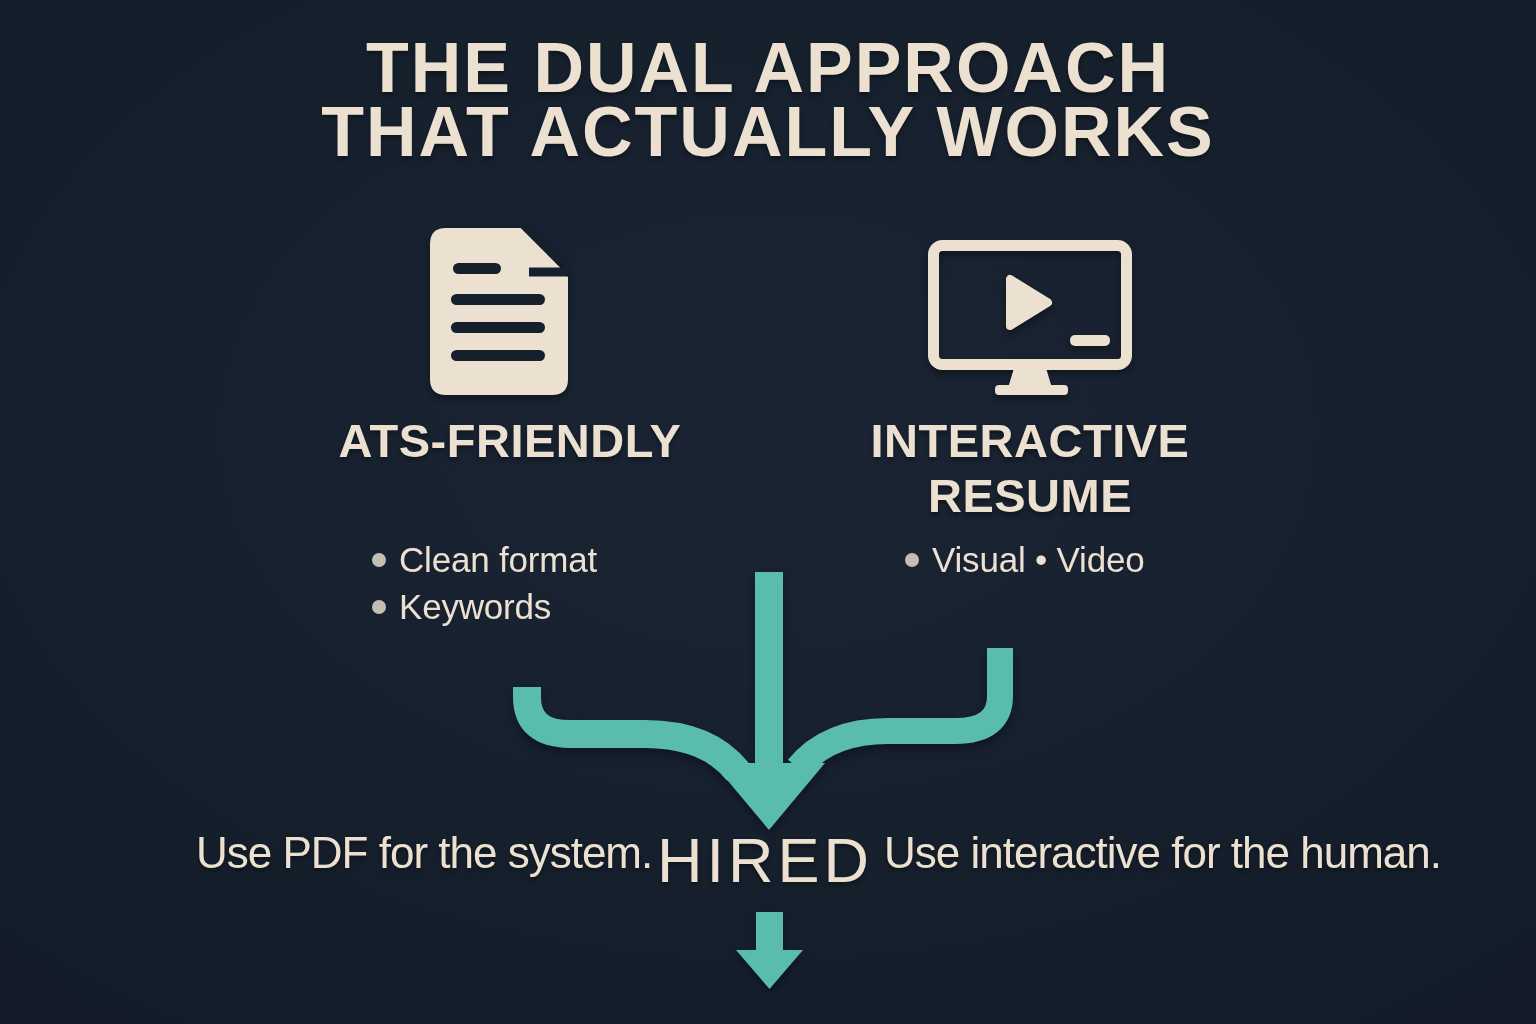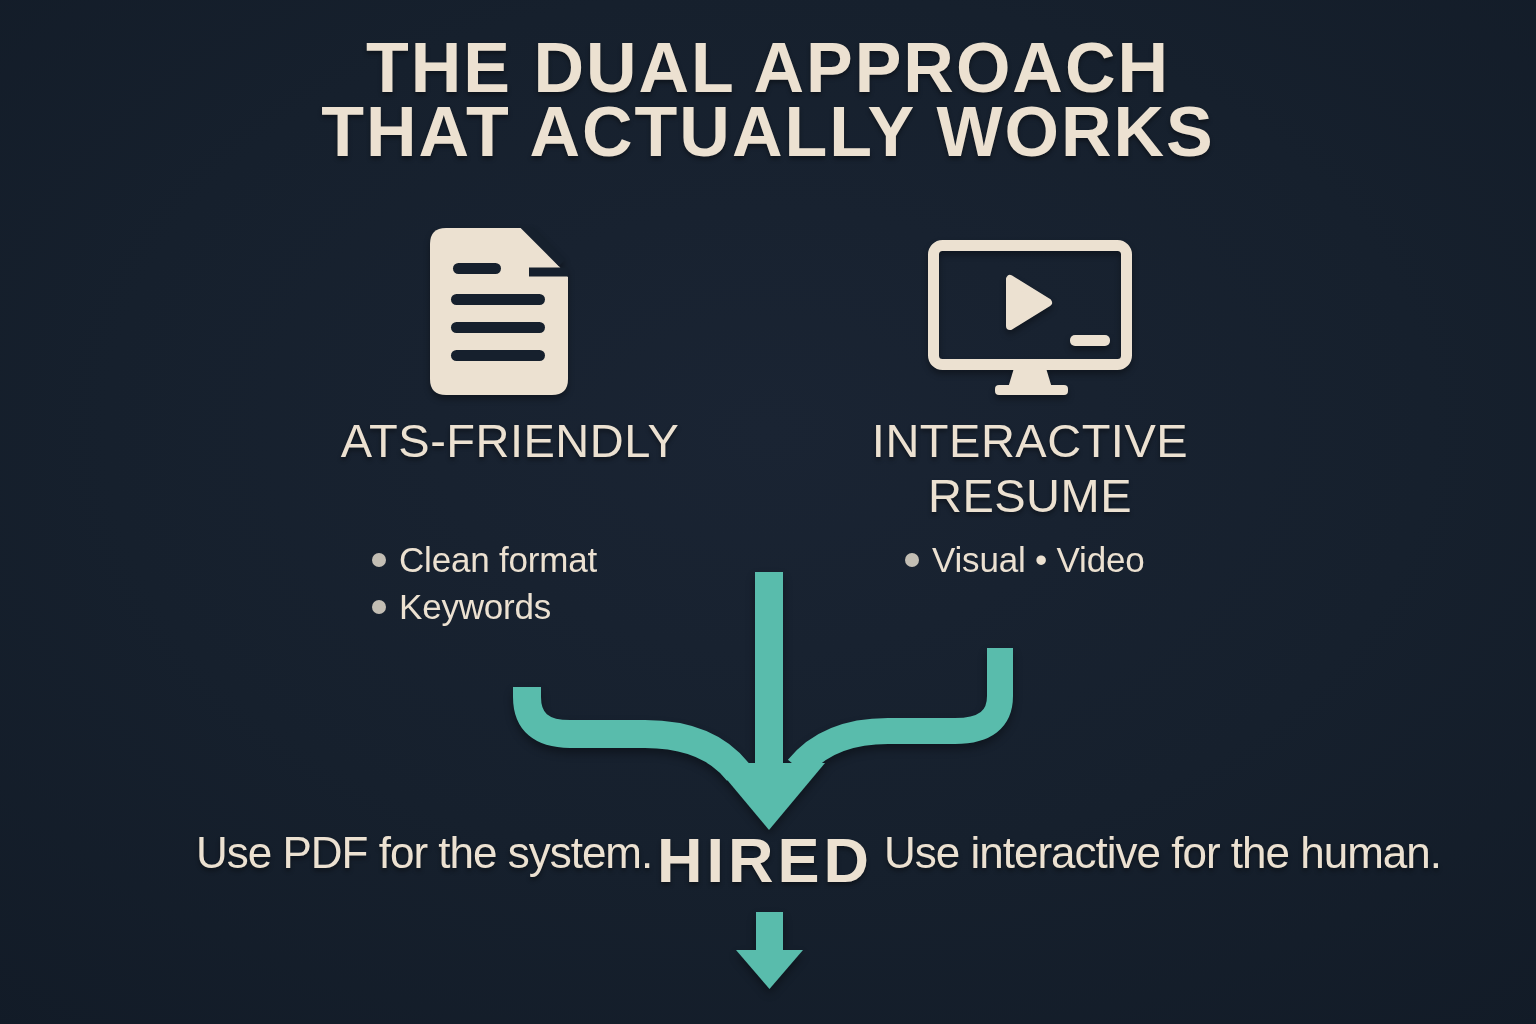--- a/index.html
+++ b/index.html
@@ -23,21 +23,21 @@
 
   
   .doc-icon{ position:absolute; left:430px; top:227px; width:138px; height:168px;
     filter:drop-shadow(0 4px 3px rgba(0,0,0,.35)); }
   .monitor-icon{ position:absolute; left:925px; top:238px; width:208px; height:158px;
     filter:drop-shadow(0 4px 3px rgba(0,0,0,.35)); }
 
   
   .col-heading{
     position:absolute; top:413px; width:400px;
-    text-align:center; font-weight:normal; font-size:47px; line-height:55px;
+    text-align:center; font-weight:bold; font-size:47px; line-height:55px;
     letter-spacing:.5px; color:var(--text_cream,#ece1d1);
   }
   .heading-left{ left:310px; }
   .heading-right{ left:830px; }
 
   
   .bullets{
     position:absolute; margin:0; padding:0; list-style:none;
   }
   .bullets-left{ left:372px; top:536px; }
@@ -66,21 +66,21 @@
   .caption{
     position:absolute; top:831px; line-height:1;
     font-size:44px; letter-spacing:-1px; color:var(--text_cream,#ece1d1);
     white-space:nowrap;
   }
   .caption-left{ left:196px; }
   .caption-right{ left:884px; }
   .hired{
     position:absolute; left:655px; top:829px; width:220px;
     text-align:center; line-height:1;
-    font-size:63px; font-weight:bold; letter-spacing:4px;
+    font-size:63px; font-weight:normal; letter-spacing:4px;
     color:var(--text_cream,#ece1d1); white-space:nowrap;
   }
 </style>
 </head>
 <body>
 
 <div class="canvas">
 
   <div class="title txt-shadow">
     <div>THE DUAL APPROACH</div>

